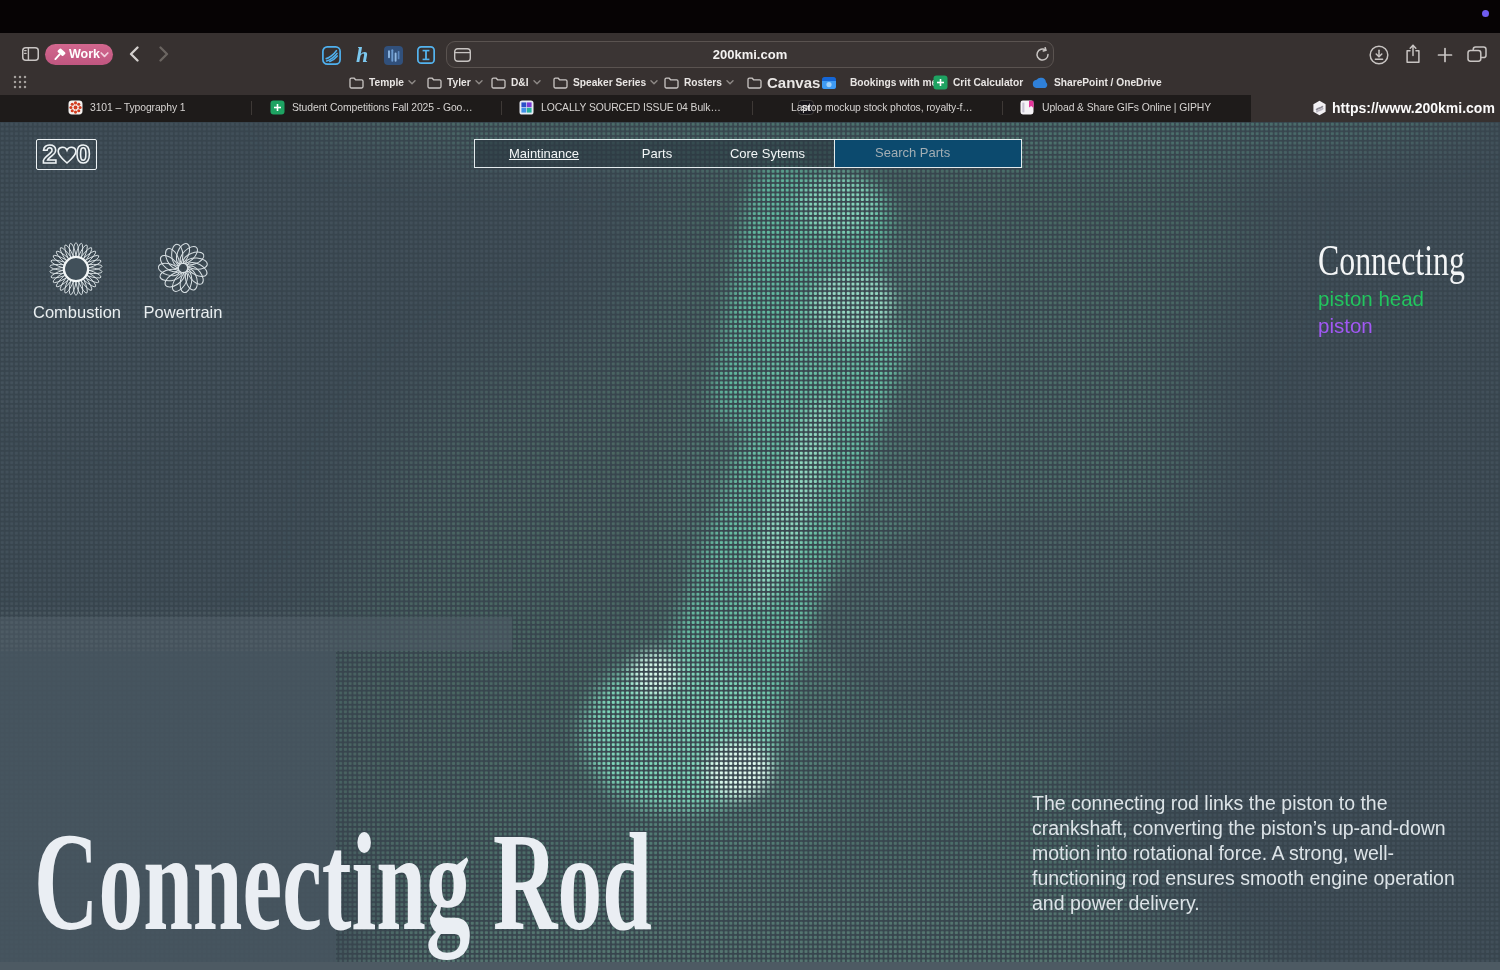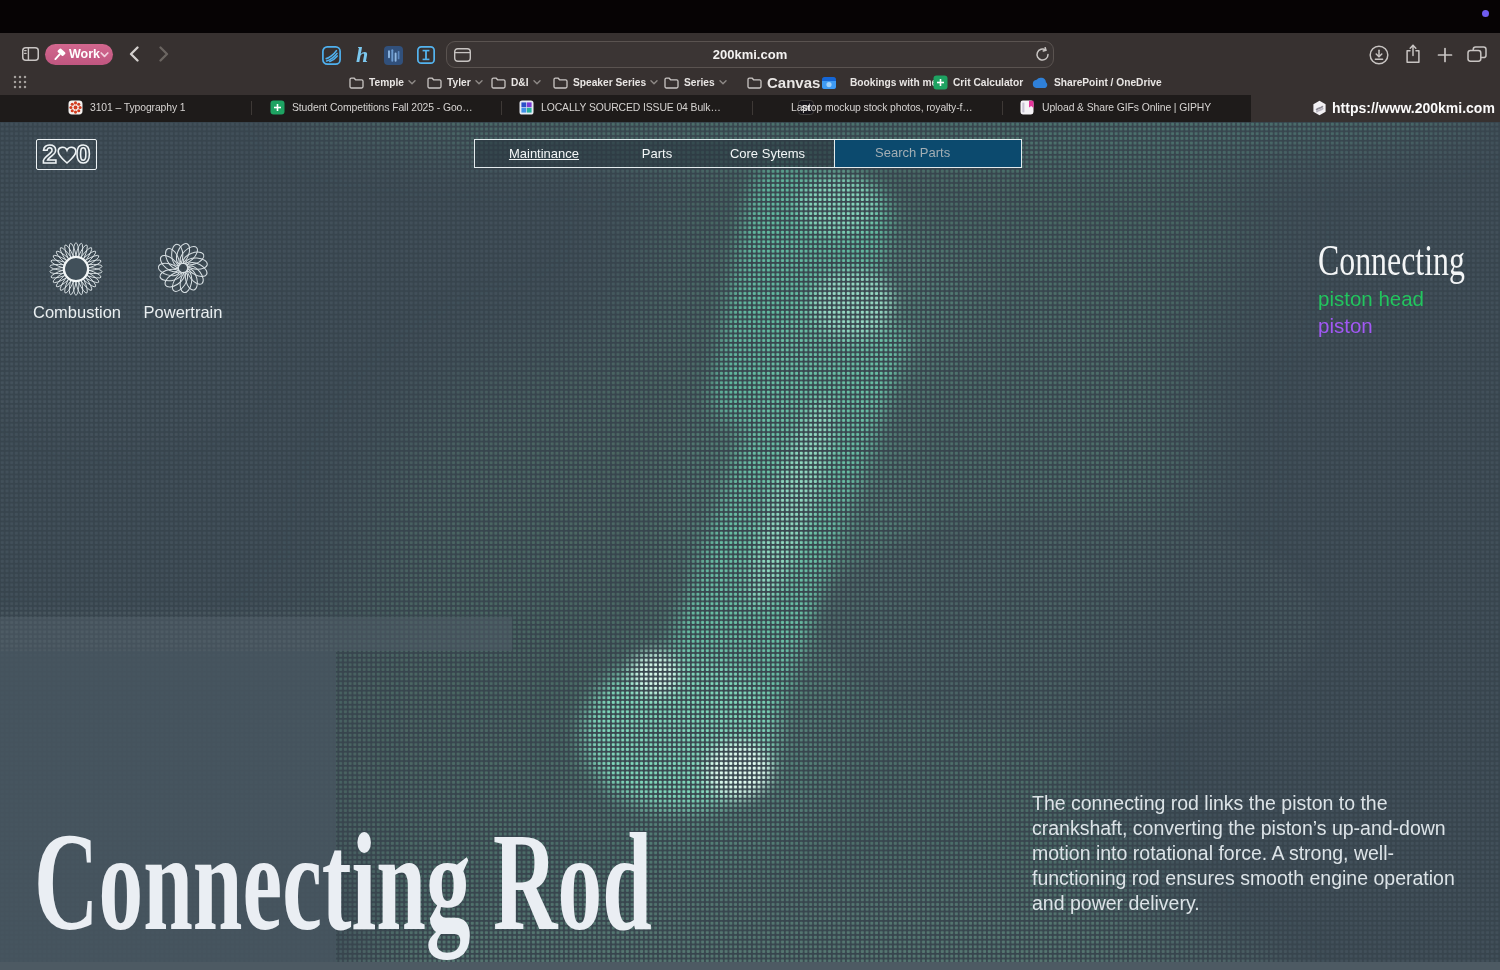--- a/index.html
+++ b/index.html
@@ -150,21 +150,21 @@
             <path d="M1 0.8 L4 3.8 L7 0.8" fill="none" stroke="#8f8a87" stroke-width="1.4" stroke-linecap="round" stroke-linejoin="round"></path>
           </svg>
         </span>
       </div>
       <div style="position:absolute;left:664px;top:0;height:25px;display:flex;align-items:center;white-space:nowrap;">
         <span style="display:inline-flex;margin-right:5px;">
           <svg width="15" height="14" viewBox="0 0 15 14" style="">
             <path d="M1 3.6 C1 2.8 1.6 2.2 2.4 2.2 H5.2 L6.6 3.8 H12.6 C13.4 3.8 14 4.4 14 5.2 V10.6 C14 11.4 13.4 12 12.6 12 H2.4 C1.6 12 1 11.4 1 10.6 Z" fill="none" stroke="#c9c5c3" stroke-width="1.3"></path>
           </svg>
         </span>
-        <span style="font-size:10.2px;font-weight:600;color:#e9e6e4;">Series</span>
+        <span style="font-size:10.2px;font-weight:600;color:#e9e6e4;">Rosters</span>
         <span style="margin-left:4px;display:inline-flex;">
           <svg width="8" height="5" viewBox="0 0 8 5" style="">
             <path d="M1 0.8 L4 3.8 L7 0.8" fill="none" stroke="#8f8a87" stroke-width="1.4" stroke-linecap="round" stroke-linejoin="round"></path>
           </svg>
         </span>
       </div>
       <div style="position:absolute;left:747px;top:0;height:25px;display:flex;align-items:center;white-space:nowrap;">
         <span style="display:inline-flex;margin-right:5px;">
           <svg width="15" height="14" viewBox="0 0 15 14" style="">
             <path d="M1 3.6 C1 2.8 1.6 2.2 2.4 2.2 H5.2 L6.6 3.8 H12.6 C13.4 3.8 14 4.4 14 5.2 V10.6 C14 11.4 13.4 12 12.6 12 H2.4 C1.6 12 1 11.4 1 10.6 Z" fill="none" stroke="#c9c5c3" stroke-width="1.3"></path>

